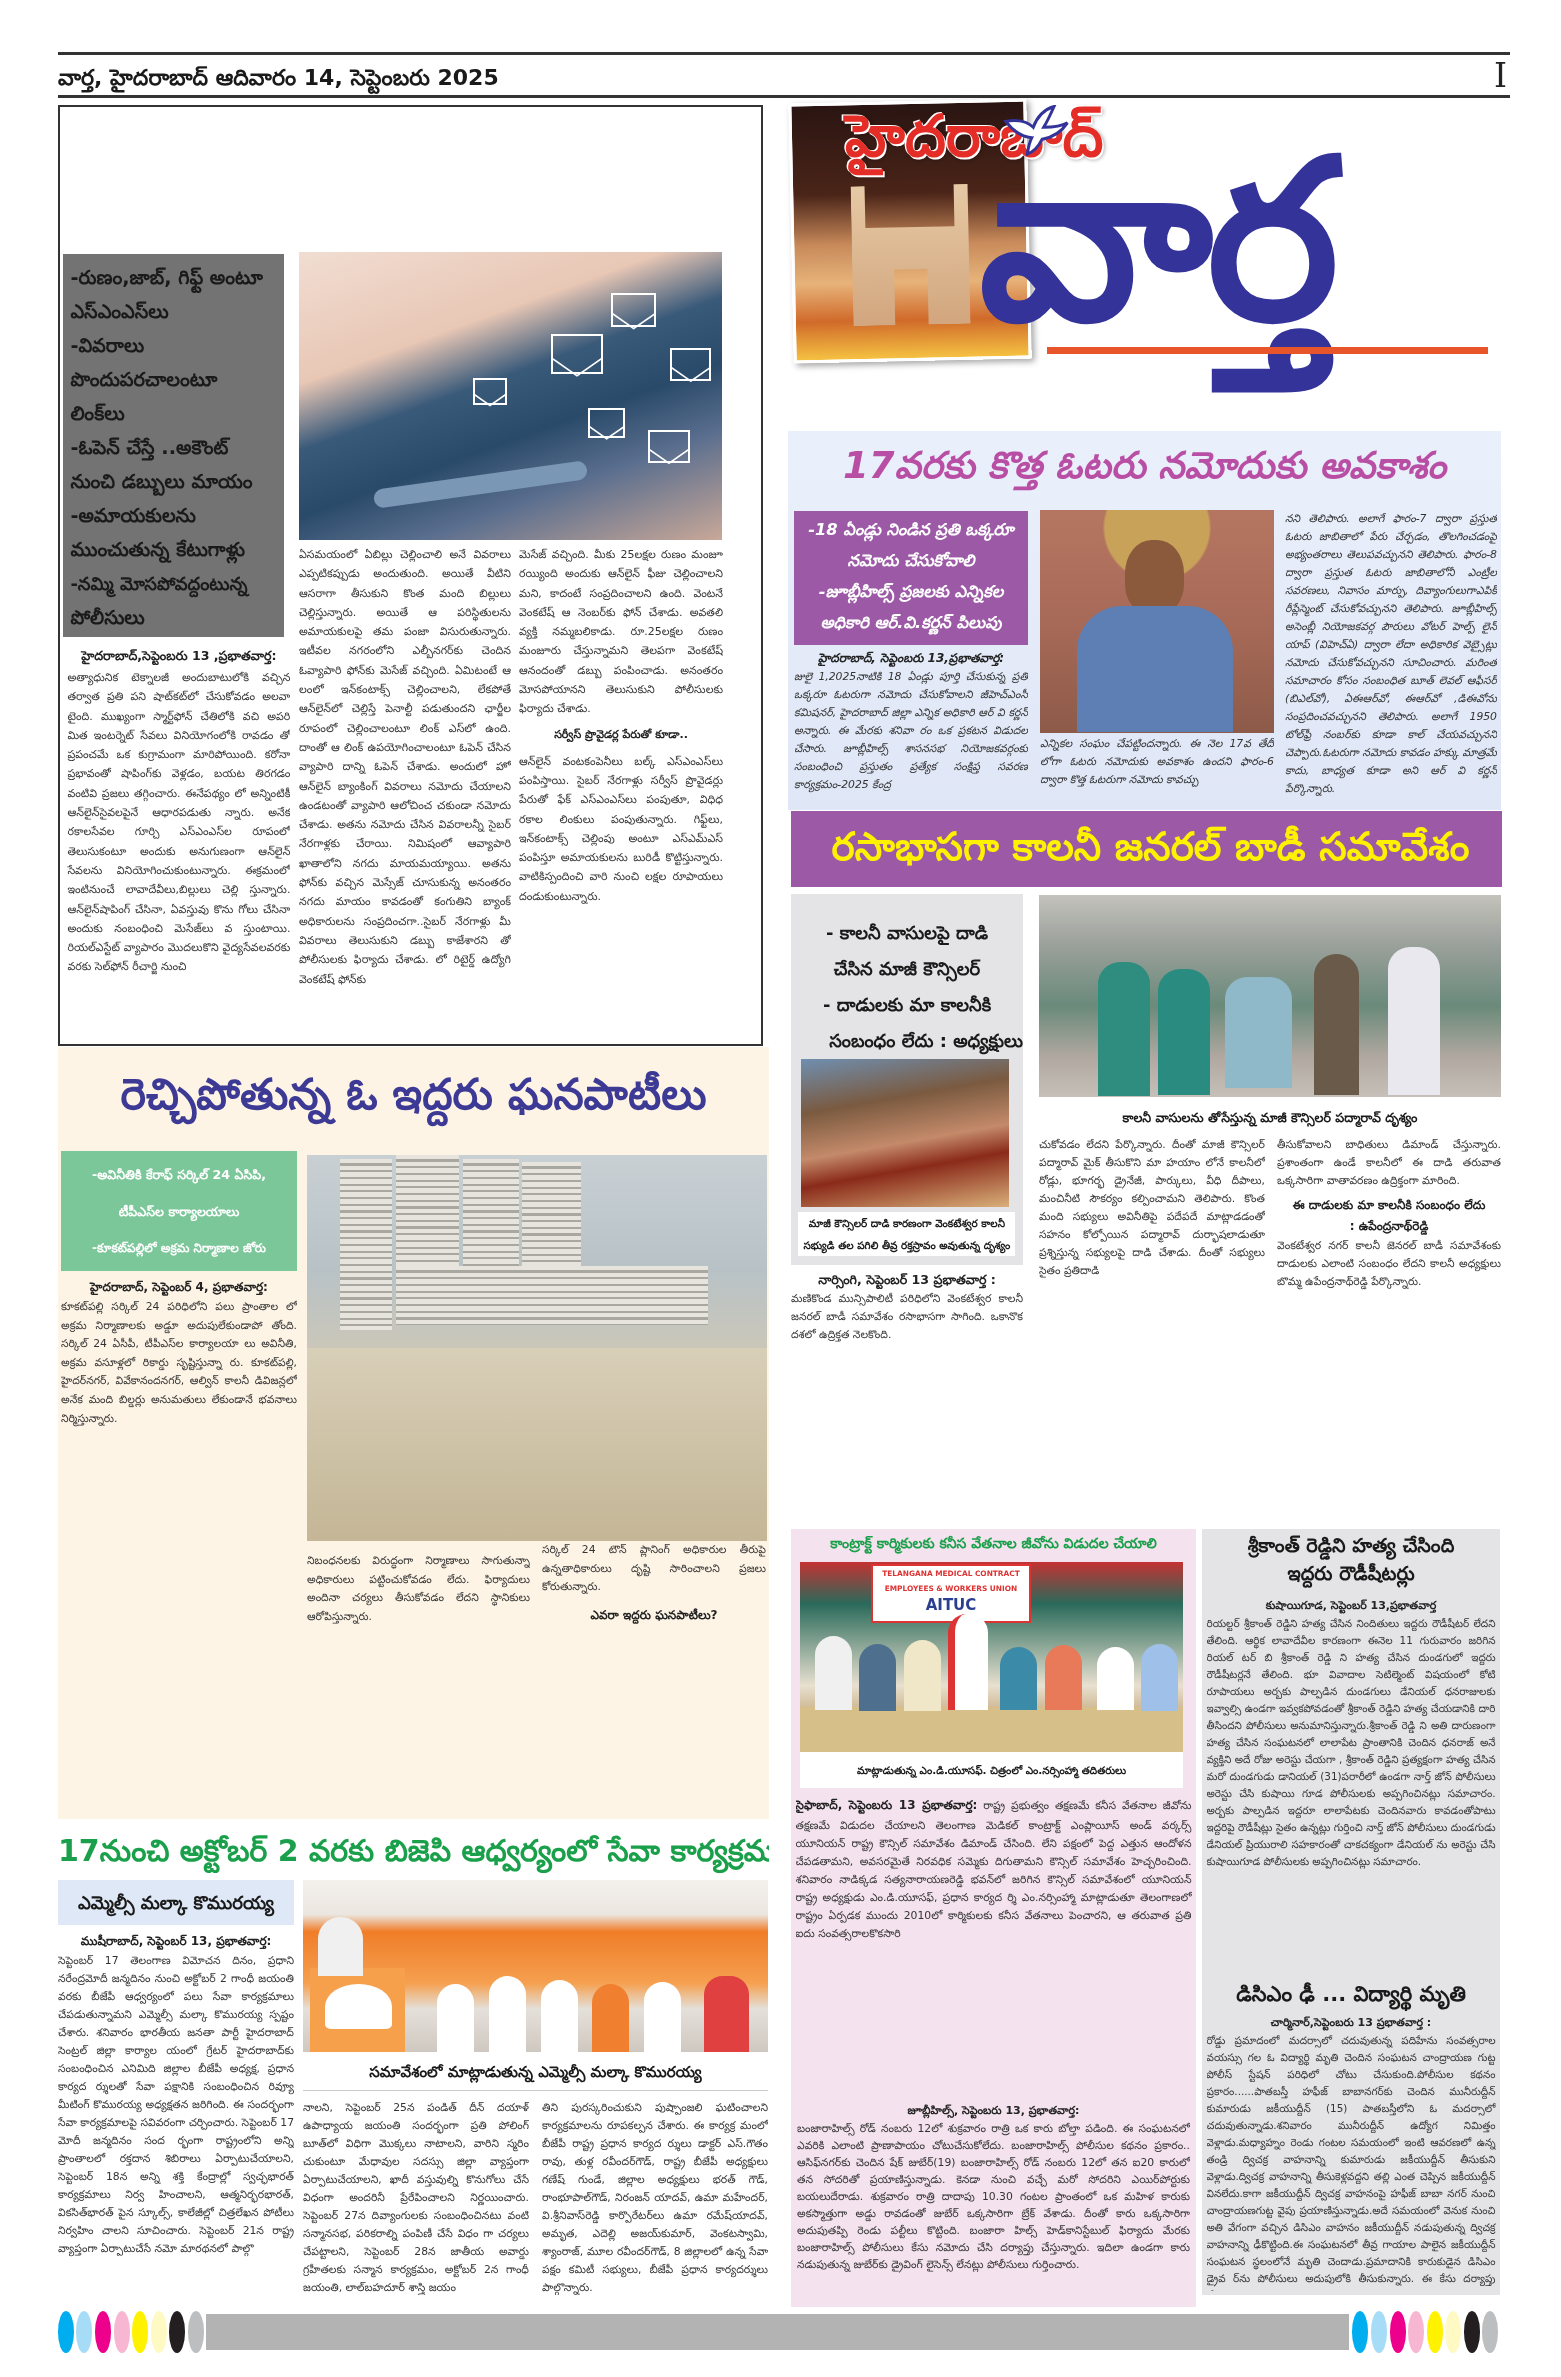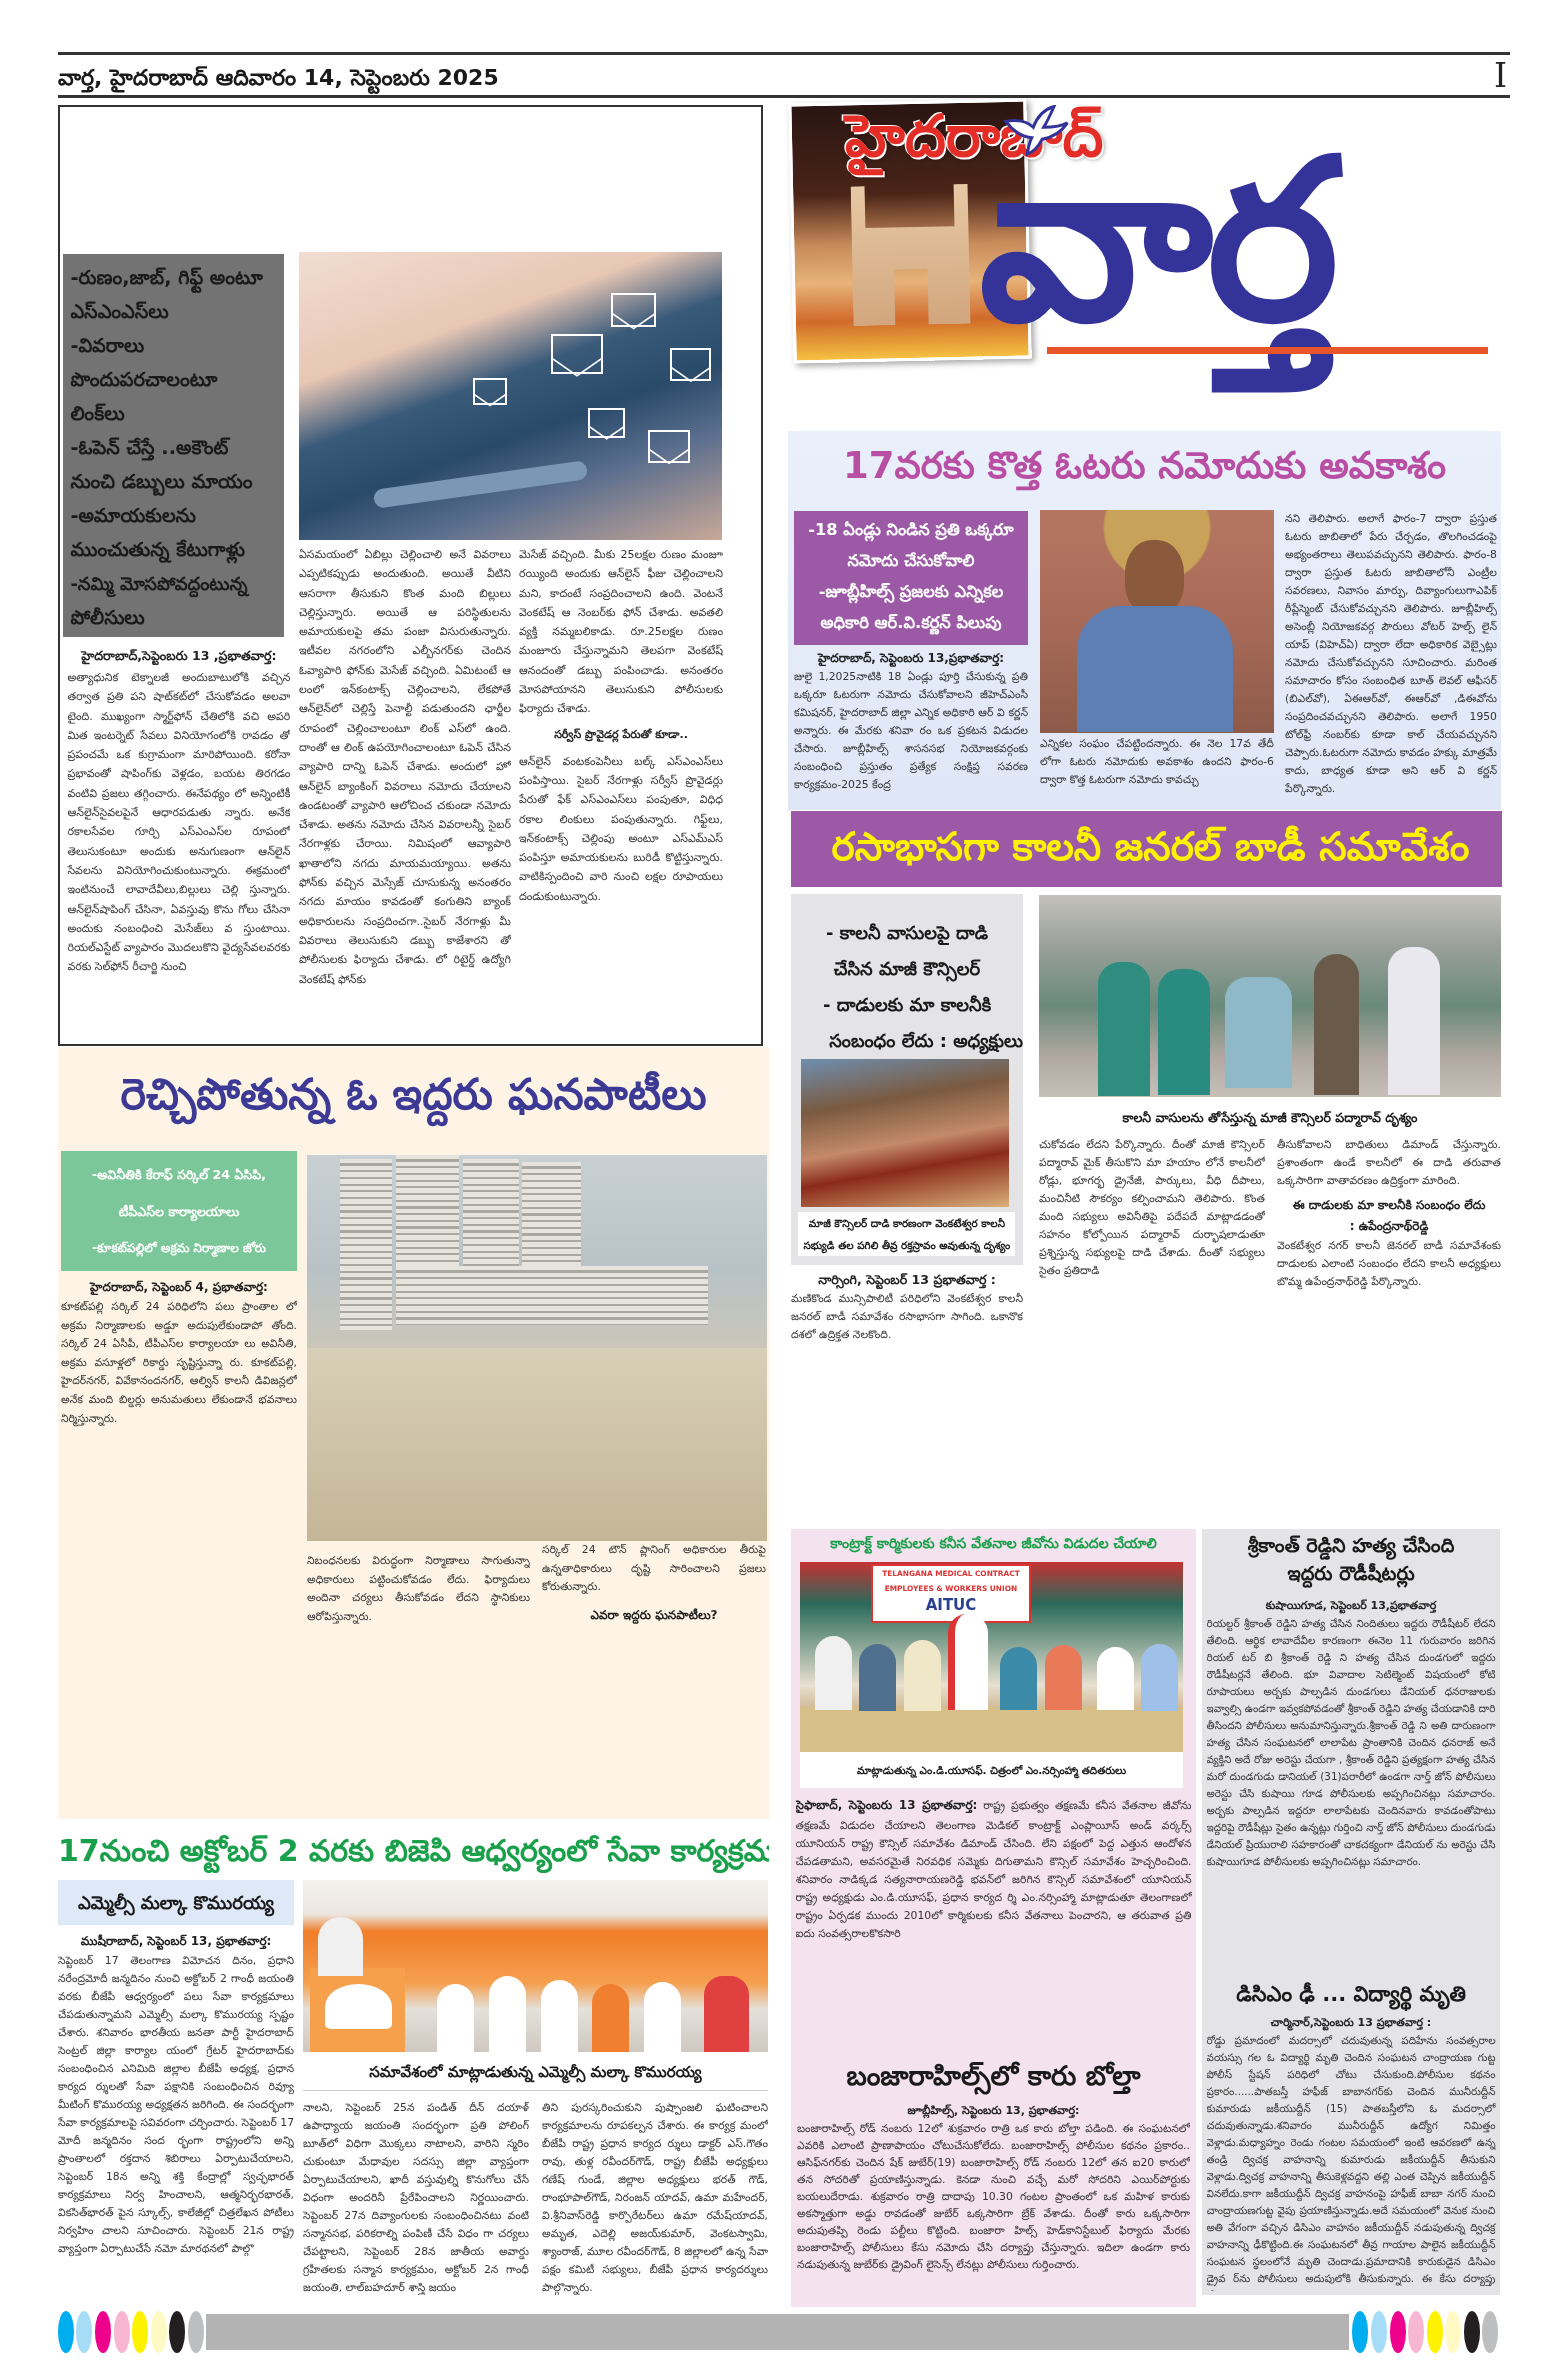--- a/index.html
+++ b/index.html
@@ -118,21 +118,21 @@
 <div class="photo logo-photo" style="left:791px; top:101px; width:238px; height:260px;">
   <div class="charminar"></div>
 </div>
 <div class="logo-hyd" style="left:845px; top:102px;">హైదరాబాద్</div>
 <svg class="dove" style="left:1002px; top:105px;" viewBox="0 0 90 70">
   <path d="M5 22 Q30 18 42 30 Q50 8 70 2 Q62 20 56 30 Q78 30 88 24 Q76 42 54 46 Q46 62 34 66 Q36 52 40 44 Q20 42 5 22 Z" fill="#fff" stroke="#333399" stroke-width="4"></path>
 </svg>
 <div class="logo-vaartha" style="left:979px; top:130px;">వార్త</div>
 <div class="logo-underline" style="left:1047px; top:347px; width:441px;"></div>
 
-<div class="abs lavender-bg" style="left:788px; top:431px; width:713px; height:379px;">
+<div class="abs lavender-bg" style="left:788px; top:431px; width:713px; height:379px;font-style:italic;">
   <div class="sec-head" style="left:0; top:13.4px; width:713px; font-size:37px; color:#b94fa5;">17వరకు కొత్త ఓటరు నమోదుకు అవకాశం</div>
 
   <div class="abs purple-box" style="left:6px; top:80px; width:234px; height:134px; padding-top:3px;">
     <div style="font-size:16.3px; line-height:31px;">-18 ఏండ్లు నిండిన ప్రతి ఒక్కరూ</div>
     <div style="font-size:16.3px; line-height:31px;">నమోదు చేసుకోవాలి</div>
     <div style="font-size:16.3px; line-height:31px;">-జూబ్లీహిల్స్ ప్రజలకు ఎన్నికల</div>
     <div style="font-size:16.3px; line-height:31px;">అధికారి ఆర్.వి.కర్ణన్ పిలుపు</div>
   </div>
   <div class="col" style="left:6px; top:218px; width:234px; height:156px;">
     <div class="dateline" style="font-size:12px; line-height:19.3px;">హైదరాబాద్, సెప్టెంబరు 13,ప్రభాతవార్త:</div>
@@ -270,21 +270,20 @@
   </div>
   <div class="caption" style="position:absolute; left:9px; top:223px; width:383px; font-size:10.4px; line-height:36px; background:#fff;">మాట్లాడుతున్న ఎం.డి.యూసఫ్. చిత్రంలో ఎం.నర్సింహ్మా తదితరులు</div>
 
   <div class="col" style="left:4.5px; top:264px; width:396px; height:297px;">
     <div class="body-text" style="font-size:10.8px; line-height:18px;">
       <span class="dateline" style="font-size:12px;">సైఫాబాద్, సెప్టెంబరు 13 ప్రభాతవార్త:</span>
       <span>రాష్ట్ర ప్రభుత్వం తక్షణమే కనీస వేతనాల జీవోను తక్షణమే విడుదల చేయాలని తెలంగాణ మెడికల్ కాంట్రాక్ట్ ఎంప్లాయీస్ అండ్ వర్కర్స్ యూనియన్ రాష్ట్ర కౌన్సిల్ సమావేశం డిమాండ్ చేసింది. లేని పక్షంలో పెద్ద ఎత్తున ఆందోళన చేపడతామని, అవసరమైతే నిరవధిక సమ్మెకు దిగుతామని కౌన్సిల్ సమావేశం హెచ్చరించింది. శనివారం నాడిక్కడ సత్యనారాయణరెడ్డి భవన్‌లో జరిగిన కౌన్సిల్ సమావేశంలో యూనియన్ రాష్ట్ర అధ్యక్షుడు ఎం.డి.యూసఫ్, ప్రధాన కార్యద ర్శి ఎం.నర్సింహ్మా మాట్లాడుతూ తెలంగాణలో రాష్ట్రం ఏర్పడక ముందు 2010లో కార్మికులకు కనీస వేతనాలు పెంచారని, ఆ తరువాత ప్రతి ఐదు సంవత్సరాలకొకసారి</span>
     </div>
   </div>
 
-  <div class="sec-head" style="left:0; top:531px; width:405px; font-size:27px; color:#1a1a1a;">బంజారాహిల్స్‌లో కారు బోల్తా</div>
   <div class="col" style="left:6px; top:572px; width:393px; height:200px;">
     <div class="dateline" style="font-size:11px; line-height:19.3px;">జూబ్లీహిల్స్, సెప్టెంబరు 13, ప్రభాతవార్త:</div>
     <div class="body-text" style="font-size:10.8px; line-height:17px;">బంజారాహిల్స్ రోడ్ నంబరు 12లో శుక్రవారం రాత్రి ఒక కారు బోల్తా పడింది. ఈ సంఘటనలో ఎవరికి ఎలాంటి ప్రాణాపాయం చోటుచేసుకోలేదు. బంజారాహిల్స్ పోలీసుల కథనం ప్రకారం.. ఆసిఫ్‌నగర్‌కు చెందిన షేక్ జుబేర్(19) బంజారాహిల్స్ రోడ్ నంబరు 12లో తన ఐ20 కారులో తన సోదరితో ప్రయాణిస్తున్నాడు. కెనడా నుంచి వచ్చే మరో సోదరిని ఎయిర్‌పోర్టుకు బయలుదేరాడు. శుక్రవారం రాత్రి దాదాపు 10.30 గంటల ప్రాంతంలో ఒక మహిళ కారుకు అకస్మాత్తుగా అడ్డు రావడంతో జుబేర్ ఒక్కసారిగా బ్రేక్ వేశాడు. దీంతో కారు ఒక్కసారిగా అదుపుతప్పి రెండు పల్టీలు కొట్టింది. బంజారా హిల్స్ హెడ్‌కానిస్టేబుల్ ఫిర్యాదు మేరకు బంజారాహిల్స్ పోలీసులు కేసు నమోదు చేసి దర్యాప్తు చేస్తున్నారు. ఇదిలా ఉండగా కారు నడుపుతున్న జుబేర్‌కు డ్రైవింగ్ లైసెన్స్ లేనట్లు పోలీసులు గుర్తించారు.</div>
   </div>
 </div>
 
 <div class="abs grey-panel" style="left:1202px; top:1529px; width:298px; height:766px;">
   <div class="sec-head" style="left:0; top:4.5px; width:298px; font-size:19.3px; color:#1a1a1a;">శ్రీకాంత్ రెడ్డిని హత్య చేసింది</div>
   <div class="sec-head" style="left:0; top:33px; width:298px; font-size:19.3px; color:#1a1a1a;">ఇద్దరు రౌడీషీటర్లు</div>
   <div class="col" style="left:4.5px; top:67px; width:289px; height:386px;">

